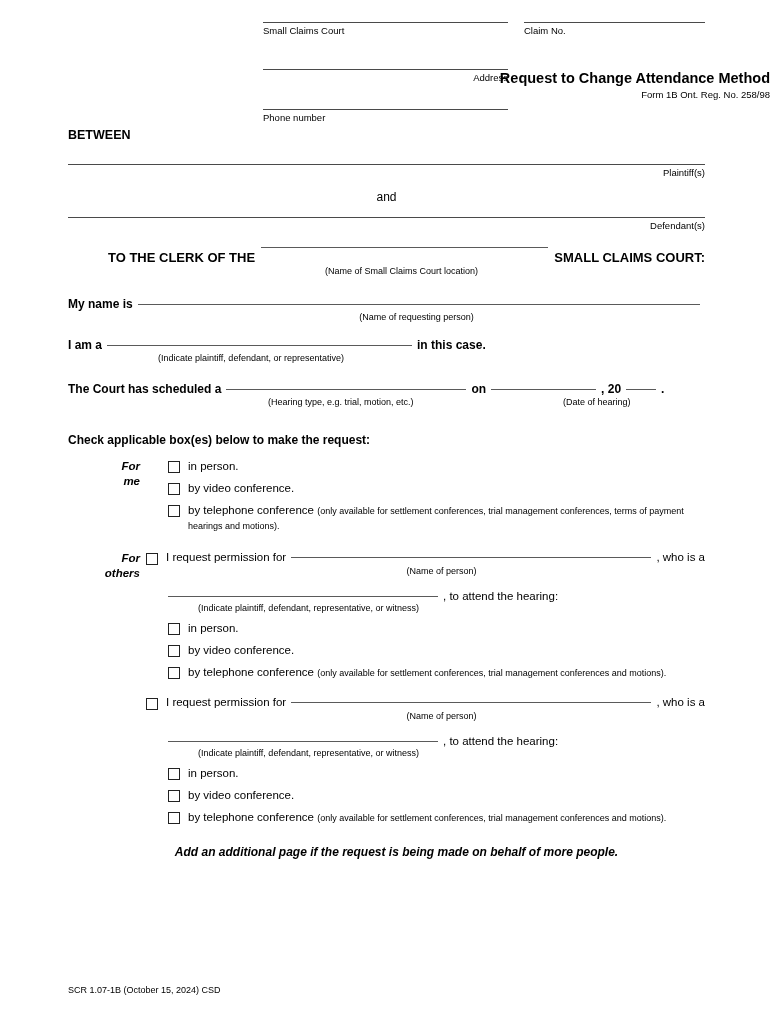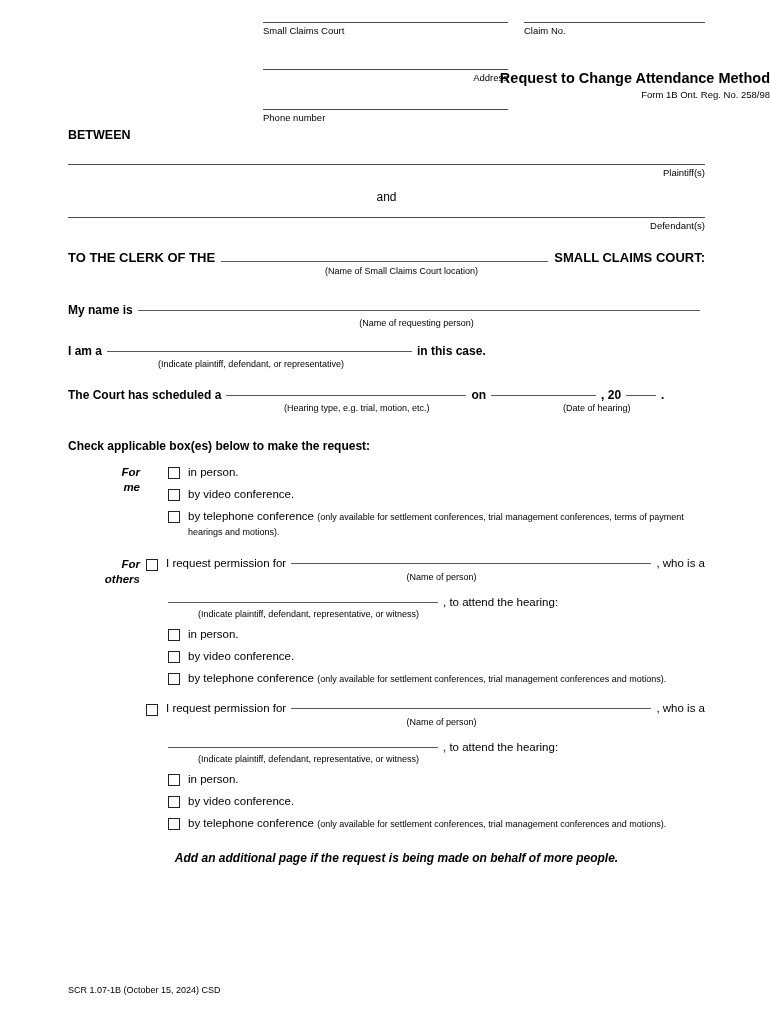--- a/index.html
+++ b/index.html
@@ -115,21 +115,22 @@
     font-weight: normal;
     margin: 12px 0 13px 0;
   }
 
   
   .clerk {
     margin-top: 19px;
     font-size: 13px;
     font-weight: bold;
     display: flex;
-    align-items: flex-end;
+    align-items: flex-start;
+    margin-left: 40px;
   }
   .clerk .blank {
     flex: 1;
     margin: 0 6px;
     position: relative;
     top: -3px;
   }
   .clerk-sub {
     font-size: 9px;
     font-weight: normal;
@@ -148,42 +149,42 @@
   .stmt .blank {
     position: relative;
     top: -3px;
     margin: 0 5px;
   }
   .sub {
     font-size: 9px;
     font-weight: normal;
   }
 
-  .row-name { margin-top: 27px; }
+  .row-name { margin-top: 21px; }
   .row-name .blank { flex: 1; }
   .name-sub { text-align: center; margin-top: 1px; padding-left: 60px; }
 
   .row-iam { margin-top: 16px; }
   .row-iam .blank { width: 305px; }
   .iam-sub { margin-top: 1px; padding-left: 90px; }
 
   .row-sched { margin-top: 19px; }
   .sched-b1 { width: 240px; }
   .sched-b2 { width: 105px; }
   .sched-b3 { width: 30px; }
   .sched-subs {
     position: relative;
     height: 12px;
     margin-top: 1px;
   }
   .sched-subs span {
     position: absolute;
     font-size: 9px;
   }
-  .ss1 { left: 216px; }
+  .ss1 { left: 200px; }
   .ss2 { left: 495px; }
 
   
   .check-head {
     margin-top: 24px;
     font-size: 12px;
     font-weight: bold;
   }
 
   .group {

